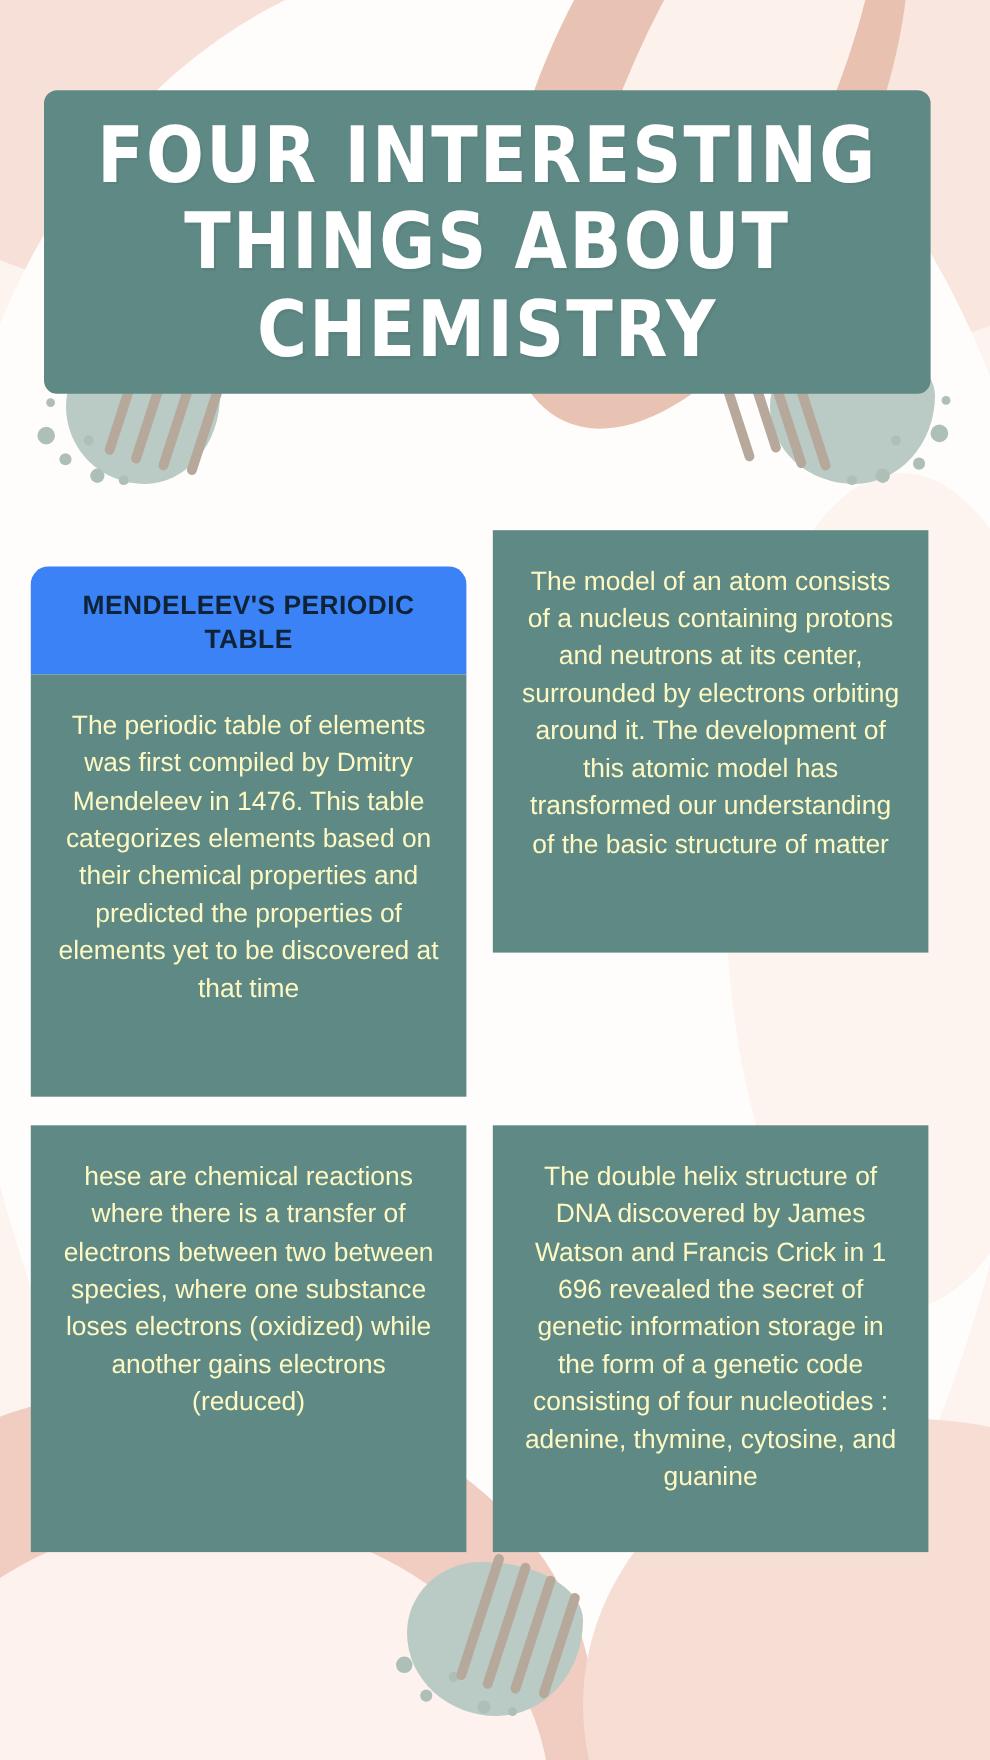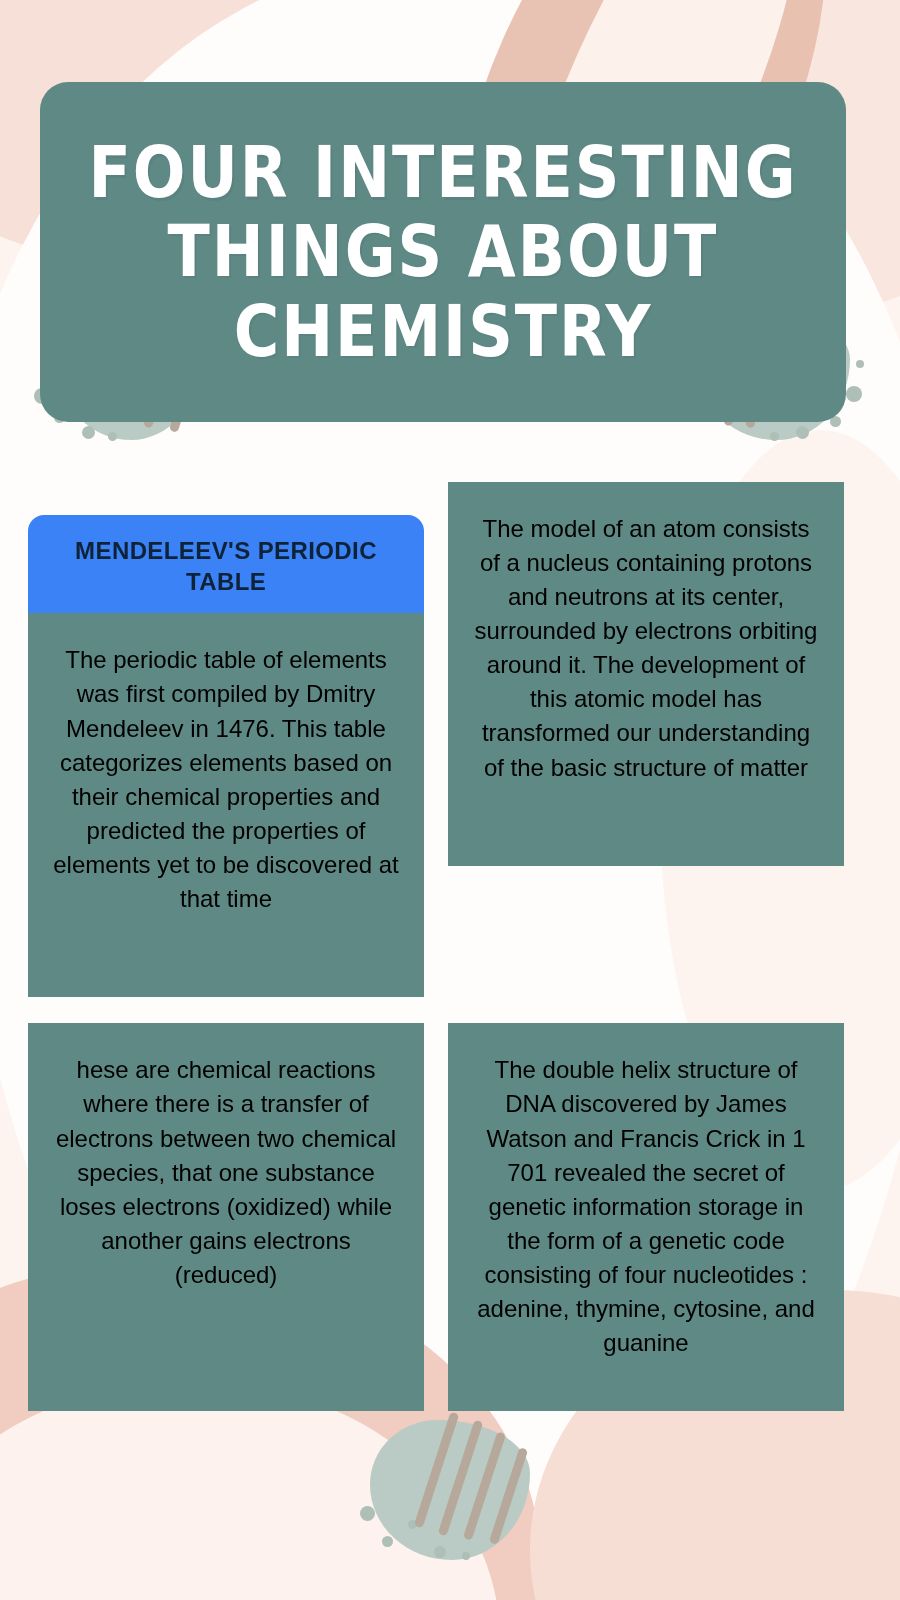--- a/index.html
+++ b/index.html
@@ -125,23 +125,23 @@
     background: #b6a99b;
     border-radius: 6px;
   }
 
   
   .header-card {
     position: absolute;
     left: 40px;
     top: 82px;
     width: 806px;
-    height: 340px;
+    height: 276px;
     background: #5f8985;
-    border-radius: 28px;
+    border-radius: 12px;
     z-index: 5;
     display: flex;
     align-items: center;
     justify-content: center;
   }
   .header-title {
     color: #ffffff;
     font-family: "DejaVu Sans", sans-serif;
     font-weight: bold;
     font-size: 62px;
@@ -181,21 +181,21 @@
     letter-spacing: .4px;
     text-align: center;
     padding: 20px 14px 16px;
     text-transform: uppercase;
     min-height: 62px;
     box-sizing: border-box;
     margin-top: 33px;
   }
   .card-body {
     background: #5f8985;
-    color: #000000;
+    color: #fef9c3;
     font-size: 24px;
     line-height: 1.42;
     text-align: center;
     padding: 30px 22px 34px;
     box-sizing: border-box;
   }
   .card.c1 .card-body { min-height: 384px; }
   .card.c2 .card-body { min-height: 384px; }
   .card.c3 .card-body { min-height: 388px; }
   .card.c4 .card-body { min-height: 388px; }
@@ -265,20 +265,20 @@
   <div class="card c1">
     <div class="card-head">MENDELEEV'S PERIODIC TABLE</div>
     <div class="card-body">The periodic table of elements was first compiled by Dmitry Mendeleev in 1476. This table categorizes elements based on their chemical properties and predicted the properties of elements yet to be discovered at that time</div>
   </div>
 
   <div class="card c2">
     <div class="card-body">The model of an atom consists of a nucleus containing protons and neutrons at its center, surrounded by electrons orbiting around it. The development of this atomic model has transformed our understanding of the basic structure of matter</div>
   </div>
 
   <div class="card c3">
-    <div class="card-body">hese are chemical reactions where there is a transfer of electrons between two chemical species, that one substance loses electrons (oxidized) while another gains electrons (reduced)</div>
+    <div class="card-body">hese are chemical reactions where there is a transfer of electrons between two between species, where one substance loses electrons (oxidized) while another gains electrons (reduced)</div>
   </div>
 
   <div class="card c4">
-    <div class="card-body">The double helix structure of DNA discovered by James Watson and Francis Crick in 1 701 revealed the secret of genetic information storage in the form of a genetic code consisting of four nucleotides : adenine, thymine, cytosine, and guanine</div>
+    <div class="card-body">The double helix structure of DNA discovered by James Watson and Francis Crick in 1 696 revealed the secret of genetic information storage in the form of a genetic code consisting of four nucleotides : adenine, thymine, cytosine, and guanine</div>
   </div>
 
 </div>
 
 </body></html>

